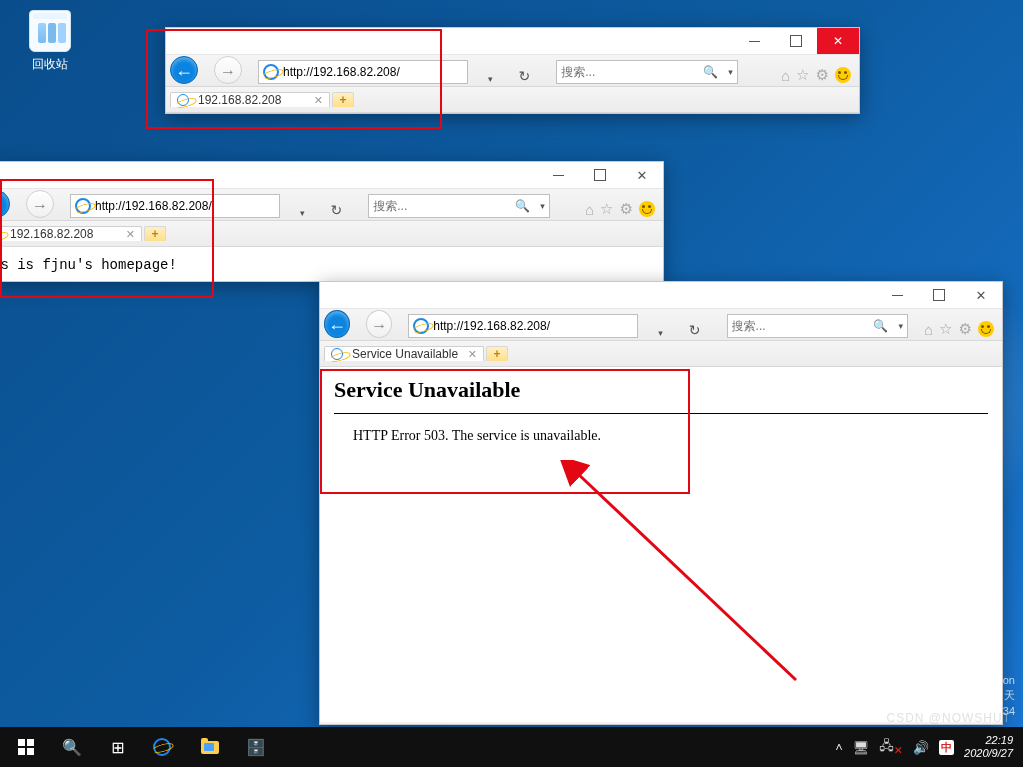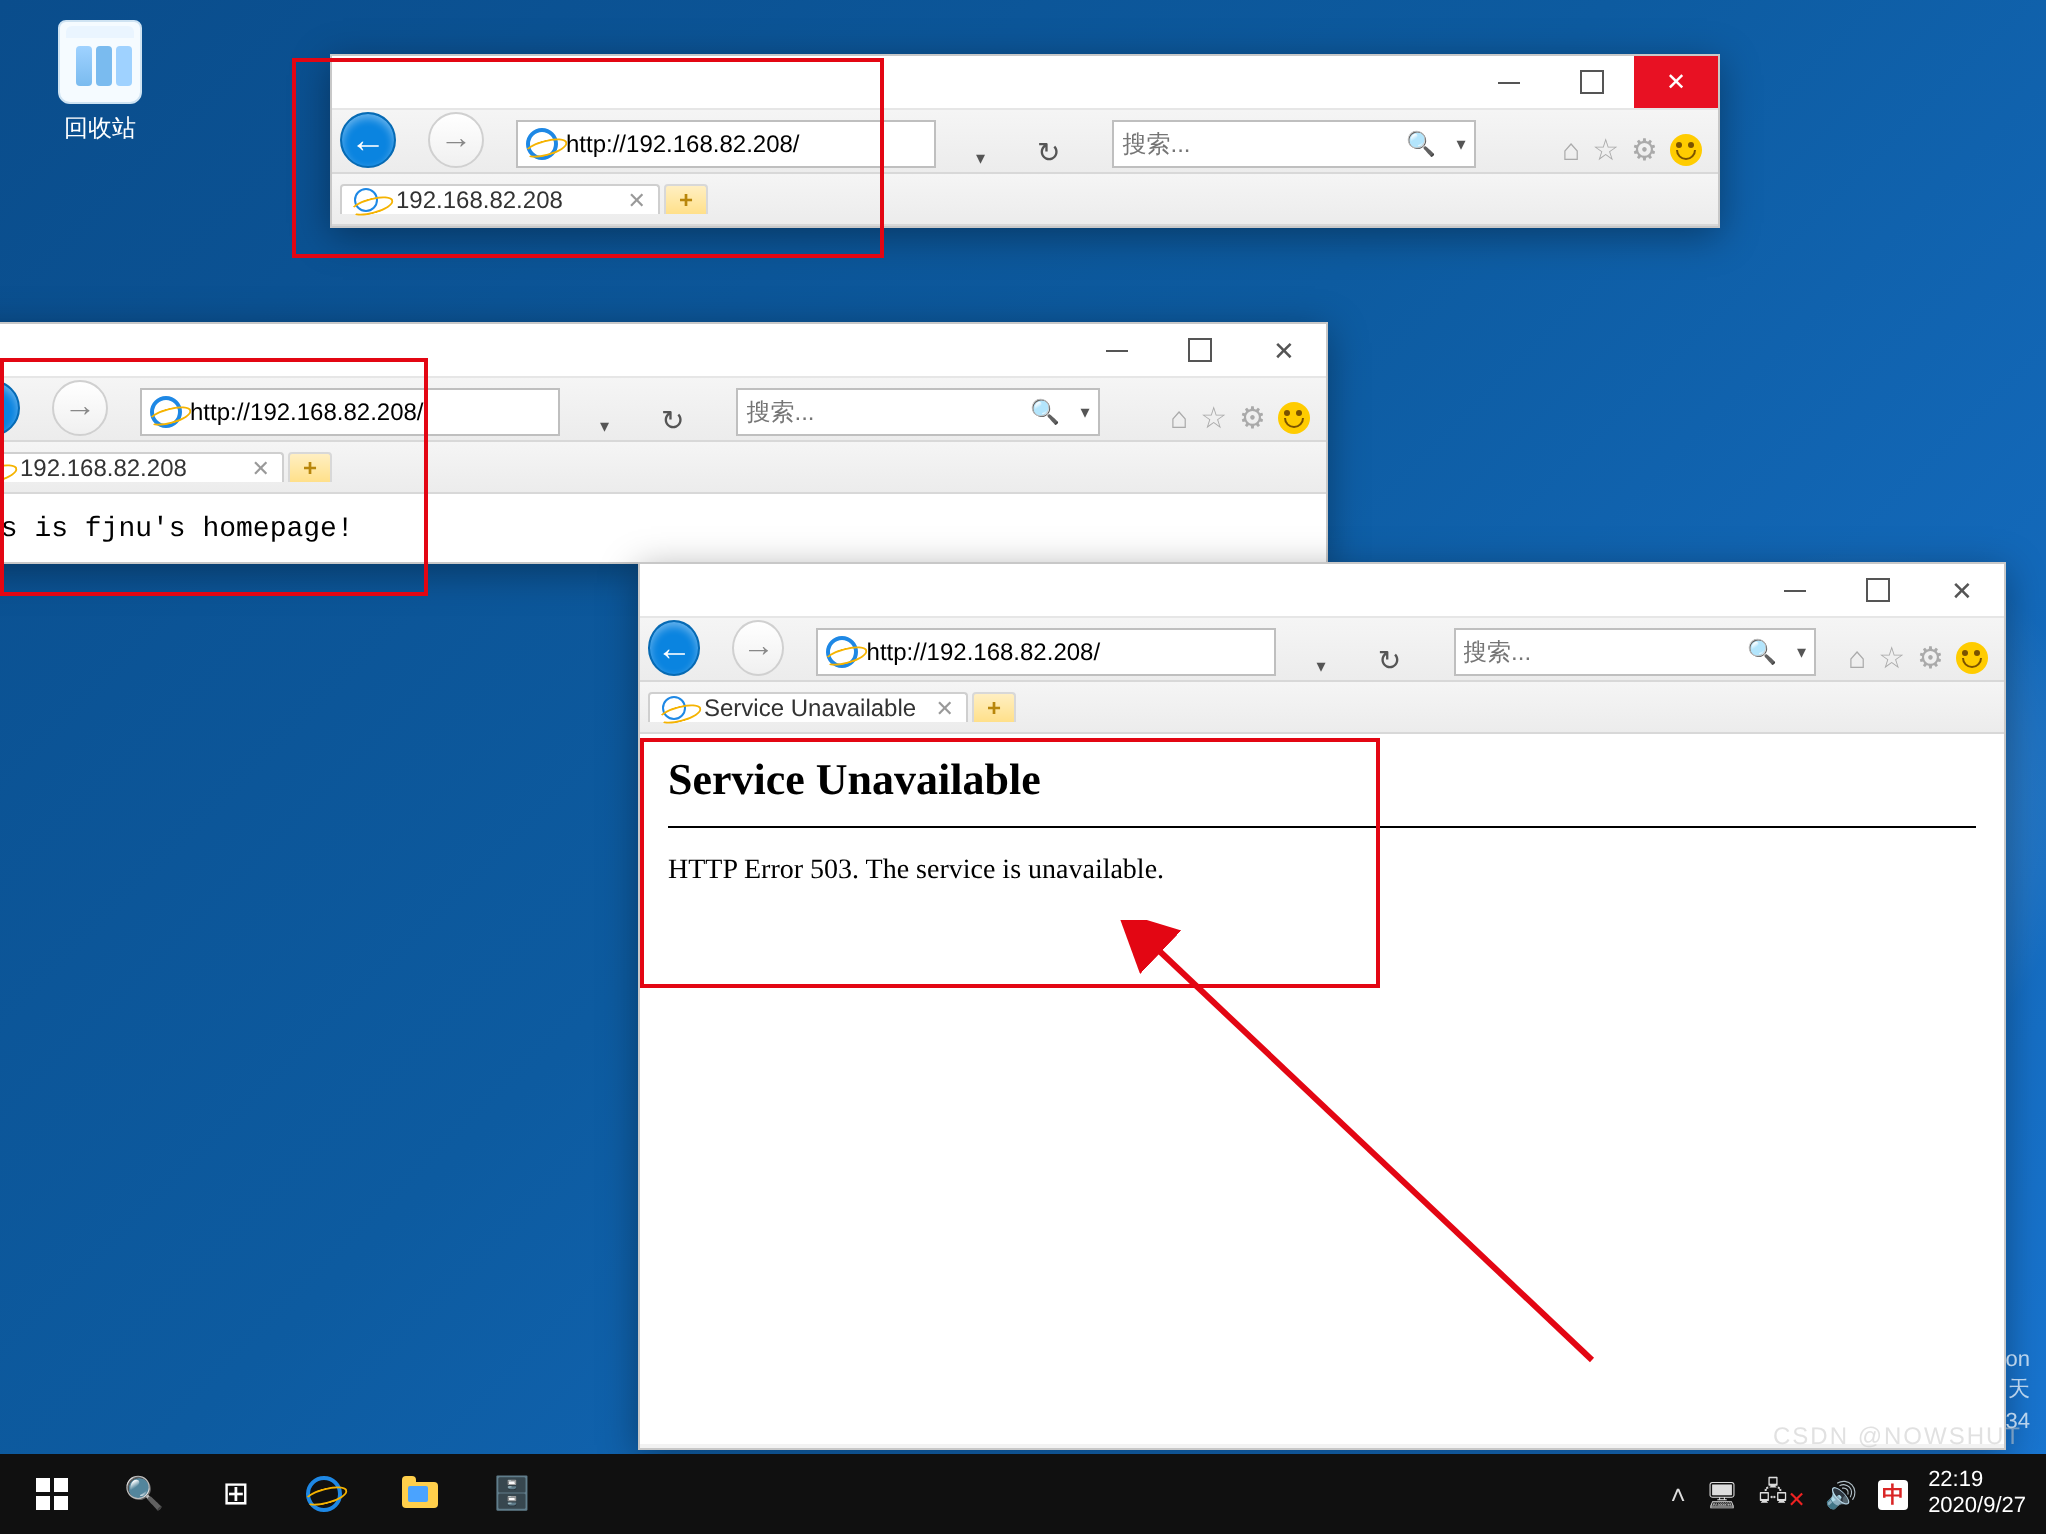--- a/index.html
+++ b/index.html
@@ -59,32 +59,32 @@
   padding:0 6px; font-size:12px; color:#333; min-width:160px; border-radius:2px 2px 0 0; }
 .tab .x { margin-left:auto; color:#999; font-size:11px; }
 .newtab { width:22px; display:flex; align-items:center; justify-content:center; border:1px solid #d8d8d8;
   border-bottom:none; margin-left:2px; background:linear-gradient(#ffefc2,#ffe08a); color:#b8860b; font-weight:bold;
   border-radius:2px 2px 0 0; }
 
 .content { background:#fff; font-family:"Courier New",monospace; font-size:14px; color:#000; padding:10px 14px; }
 .content.serif { font-family:"Times New Roman",serif; }
 .content h2 { font-size:22px; font-weight:bold; margin-bottom:10px; }
 .content hr { border:none; border-top:1px solid #000; margin:8px 0 14px; }
-.content p { font-size:14px; }
+.content p { font-size:14px;margin-left:19px; }
 
 .redbox { position:absolute; border:2px solid #e30613; pointer-events:none; }
 .arrow { position:absolute; pointer-events:none; }
 
 .taskbar { position:absolute; left:0; right:0; bottom:0; height:40px; background:#101010;
   display:flex; align-items:center; padding:0 4px; color:#fff; }
 .taskbar .left { display:flex; align-items:center; gap:2px; }
 .taskbar .tbic { width:44px; height:40px; display:flex; align-items:center; justify-content:center; font-size:16px;}
 .taskbar .tbic.winstart svg { width:16px; height:16px; }
 .taskbar .right { margin-left:auto; display:flex; align-items:center; gap:10px; font-size:11px; padding-right:6px;}
-.clock { line-height:1.2; }
+.clock { text-align:right; line-height:1.2;font-style:italic; }
 .ime { background:#fff; color:#d92525; font-weight:bold; font-size:11px; padding:0 2px; border-radius:2px;}
 .trayic { color:#ddd; font-size:13px; }
 .watermark { position:absolute; right:8px; bottom:48px; color:rgba(255,255,255,.7); font-size:11px; text-align:right; line-height:1.4;}
 .csdn-mark { position:absolute; right:12px; bottom:42px; color:rgba(200,200,200,.55); font-size:12px; letter-spacing:1px;}
 .folder{width:18px;height:13px;background:#ffcf4b;border-radius:0 2px 2px 2px;position:relative;}
 .folder::before{content:"";position:absolute;top:-3px;left:0;width:7px;height:3px;background:#ffcf4b;border-radius:2px 2px 0 0;}
 .folder::after{content:"";position:absolute;top:2px;left:3px;width:10px;height:8px;background:#4aa3ff;border-radius:1px;}
 </style>
 </head>
 <body>

